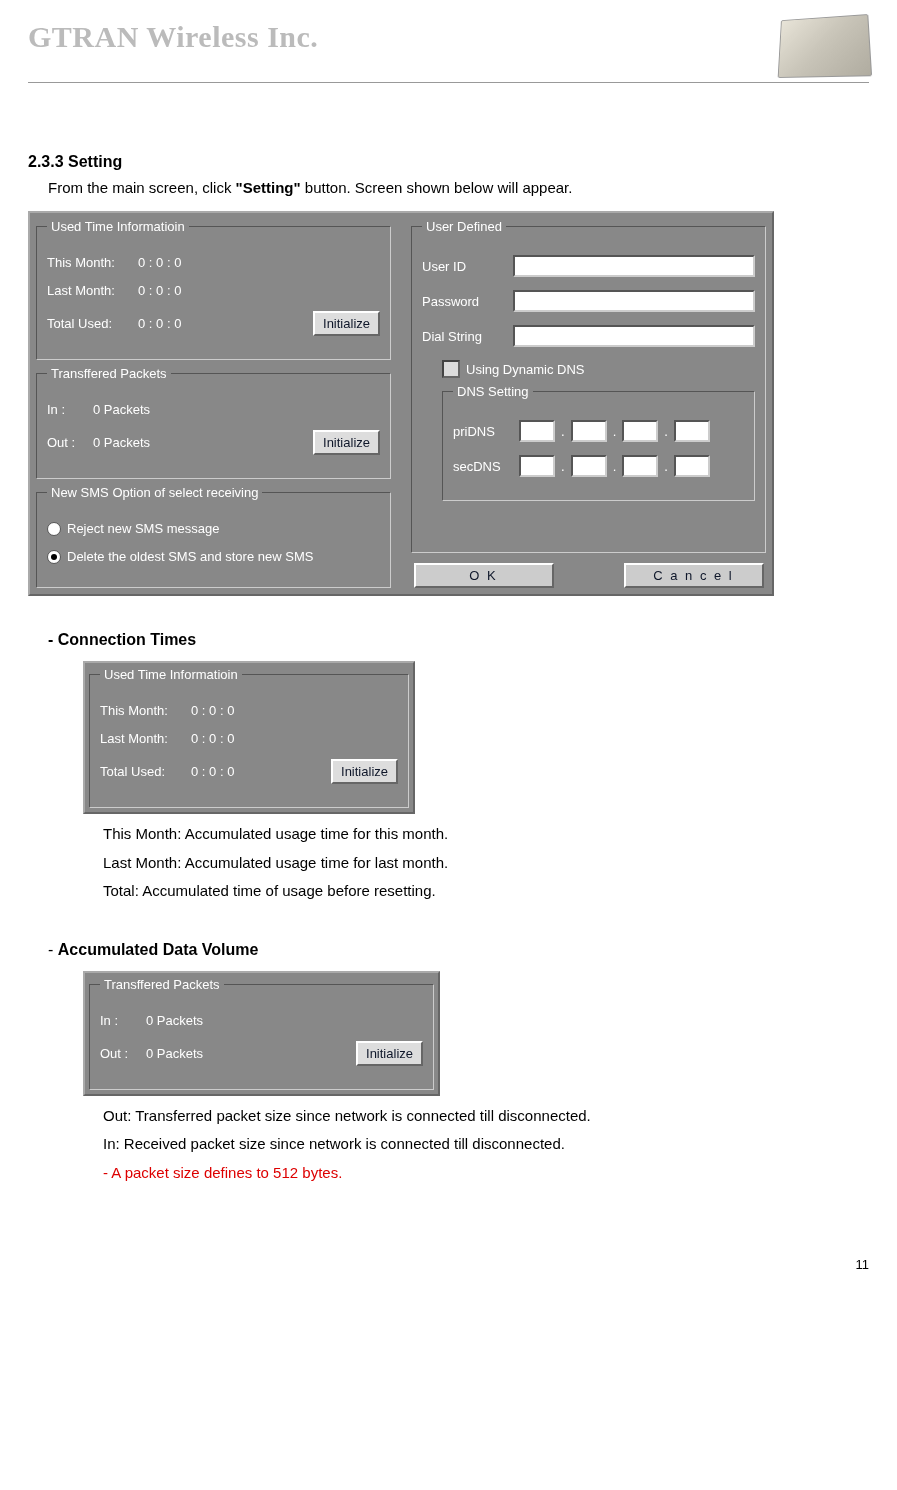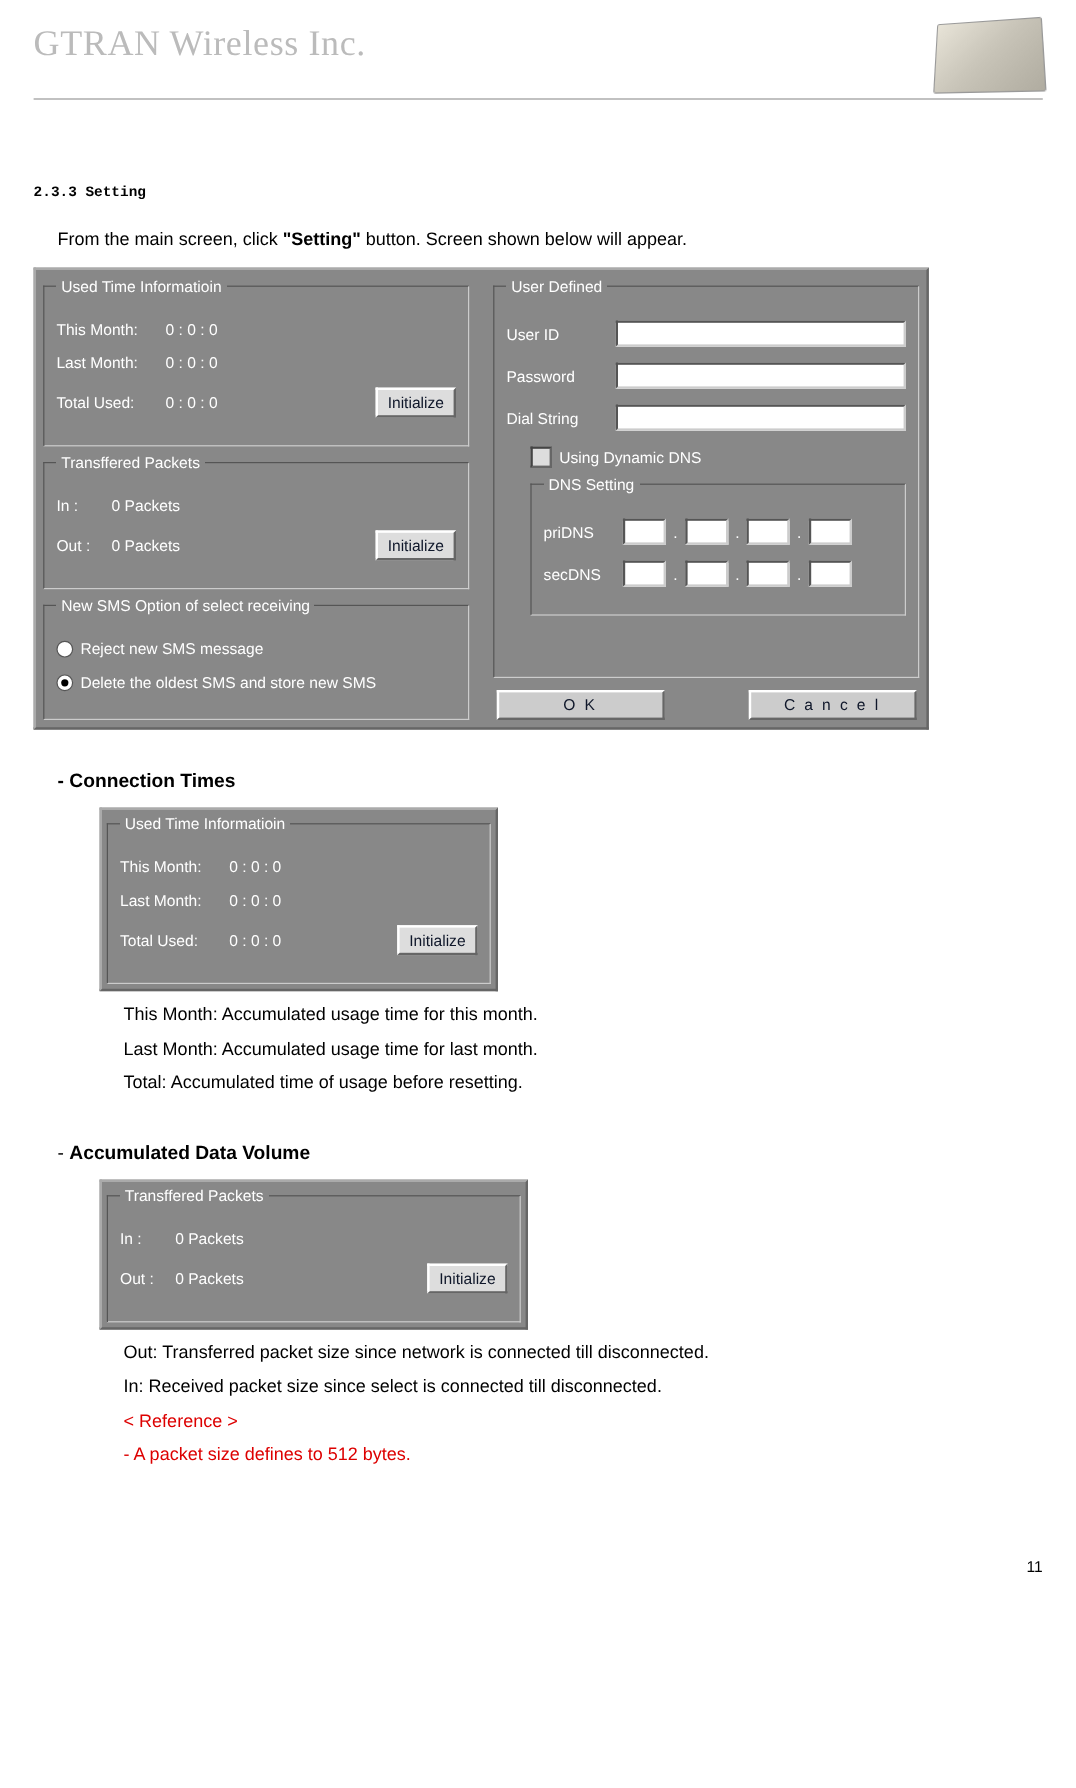--- a/index.html
+++ b/index.html
@@ -16,39 +16,38 @@
     align-items: flex-start;
     border-bottom: 1px solid #999;
     padding-bottom: 0;
     margin-bottom: 0;
     position: relative;
   }
   .company {
     font-family: Georgia, 'Times New Roman', serif;
     font-size: 30px;
     color: #bbb;
-    font-weight: normal;
+    font-weight: bold;
     letter-spacing: 0.5px;
     padding-bottom: 10px;
   }
   .card-img {
     width: 90px;
     height: 60px;
     background: linear-gradient(135deg, #e8e4d8 0%, #c8c4b8 50%, #b0aca0 100%);
     border: 1px solid #999;
     border-radius: 2px;
     transform: perspective(200px) rotateX(15deg) rotateY(-10deg);
     position: relative;
     top: -5px;
   }
   h4.section-num {
-    font-size: 12px;
+    font-size: 16px;
     margin-top: 70px;
-    margin-bottom: 24px;
-    font-family: Liberation Mono, monospace;
+    margin-bottom: 8px;
   }
   .intro {
     font-size: 15px;
     margin: 0 0 15px 20px;
   }
   .bold { font-weight: bold; }
 
   
   .dialog {
     background: #888;
@@ -330,18 +329,17 @@
       </div>
     <div class="row">
         <span class="lbl" style="width:40px">Out :</span>
         <span>0 Packets</span>
       <button class="btn init">Initialize</button>
     </div>
   </fieldset>
 </div>
 <div class="body-text">
   <p>Out: Transferred packet size since network is connected till disconnected.</p>
-  <p>In: Received packet size since select is connected till disconnected.</p>
-  <p class="red">&lt; Reference &gt;</p>
+  <p>In: Received packet size since network is connected till disconnected.</p>
   <p class="red">- A packet size defines to 512 bytes.</p>
 </div>
 
 <div class="pagenum">11</div>
 
 </body></html>

